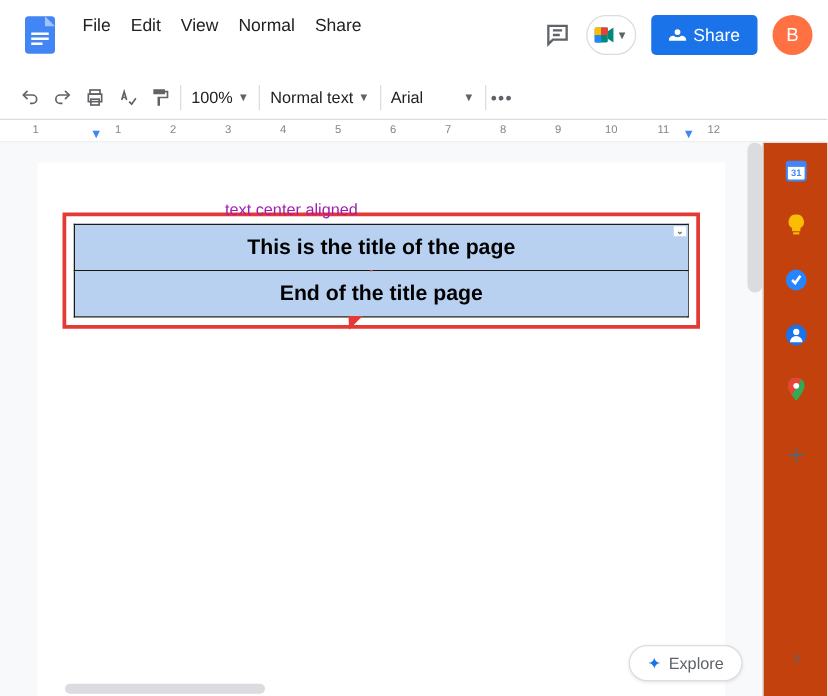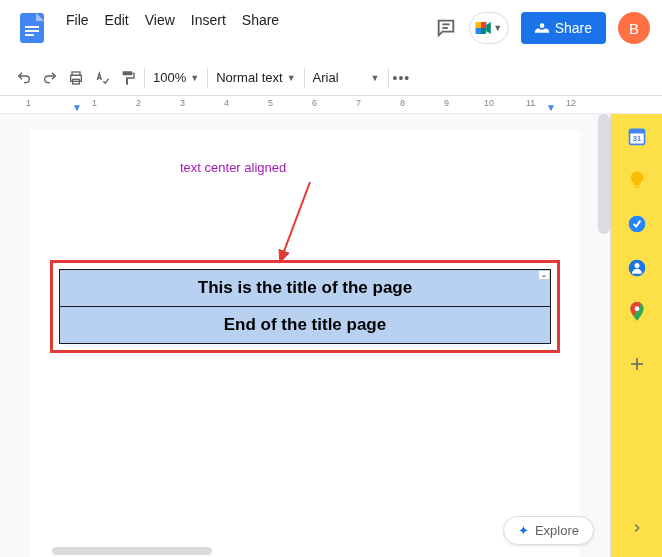--- a/index.html
+++ b/index.html
@@ -30,27 +30,27 @@
 .ruler { height: 18px; background: #fff; border-bottom: 1px solid #e8eaed; position: relative; overflow: hidden; font-size: 9px; color: #80868b; }
 .ruler-content { position: relative; height: 100%; margin-left: 24px; }
 .ruler-num { position: absolute; top: 2px; }
 .ruler-mark { position: absolute; top: 6px; color: #4285f4; font-size: 10px; }
 
 .main-area { display: flex; height: calc(100% - 114px); }
 .doc-area { flex: 1; background: #f8f9fa; overflow: hidden; position: relative; }
 .page { background: #fff; margin: 16px auto 0; width: 550px; min-height: 440px; position: relative; padding: 40px 20px; }
 .annotation-label { position: absolute; top: 30px; left: 150px; font-size: 13px; color: #a21caf; }
 .annotation-arrow { position: absolute; top: 50px; left: 240px; }
-.red-box { border: 3px solid #e53935; padding: 6px; margin-top: 90px; }
+.red-box { border: 3px solid #e53935; padding: 6px; }
 .blue-table { width: 100%; border-collapse: collapse; }
 .blue-table td { background: #b8d1f0; border: 1px solid #1a1a1a; text-align: center; padding: 8px; font-size: 17px; font-weight: bold; color: #000; position: relative; }
 .cell-handle { position: absolute; top: 1px; right: 1px; width: 10px; height: 8px; background: #fff; font-size: 7px; display: flex; align-items: center; justify-content: center; color: #5f6368; }
 .scrollbar-v { position: absolute; right: 0; top: 0; width: 12px; height: 120px; background: #dadce0; border-radius: 6px; }
 
-.side-panel { width: 52px; border-left: 1px solid #dadce0; display: flex; flex-direction: column; align-items: center; padding-top: 12px; gap: 24px; background: #fde047; }
+.side-panel { width: 52px; border-left: 1px solid #dadce0; display: flex; flex-direction: column; align-items: center; padding-top: 12px; gap: 24px; background: #c2410c; }
 .side-icon { width: 20px; height: 20px; cursor: pointer; display: flex; align-items: center; justify-content: center; }
 
 .explore-btn { position: absolute; bottom: 12px; right: 68px; background: #fff; border: 1px solid #dadce0; border-radius: 20px; padding: 6px 14px; font-size: 13px; color: #5f6368; display: flex; align-items: center; gap: 6px; cursor: pointer; box-shadow: 0 1px 3px rgba(0,0,0,0.1); }
 .explore-star { color: #1a73e8; }
 .bottom-chevron { position: absolute; bottom: 18px; right: 18px; color: #5f6368; cursor: pointer; }
 .hscroll { position: absolute; bottom: 2px; left: 52px; width: 160px; height: 8px; background: #dadce0; border-radius: 4px; }
 </style>
 </head>
 <body>
 
@@ -62,21 +62,21 @@
         <rect x="11" y="20" width="14" height="2" fill="#fff"></rect>
         <rect x="11" y="24" width="9" height="2" fill="#fff"></rect>
         <path d="M22 3 L30 11 L22 11 Z" fill="#a1c2fa"></path>
       </svg>
   </div>
   <div class="title-area">
     <div class="menu-row">
       <span class="menu-item">File</span>
       <span class="menu-item">Edit</span>
       <span class="menu-item">View</span>
-      <span class="menu-item">Insert</span>
+      <span class="menu-item">Normal</span>
       <span class="menu-item">Share</span>
     </div>
   </div>
   <div class="header-right">
     <span class="icon-btn">
         <svg width="22" height="22" viewBox="0 0 24 24" fill="none" stroke="#5f6368" stroke-width="2">
           <path d="M4 4h16v12H8l-4 4z"></path>
           <line x1="8" y1="8" x2="16" y2="8"></line>
           <line x1="8" y1="12" x2="14" y2="12"></line>
         </svg>

